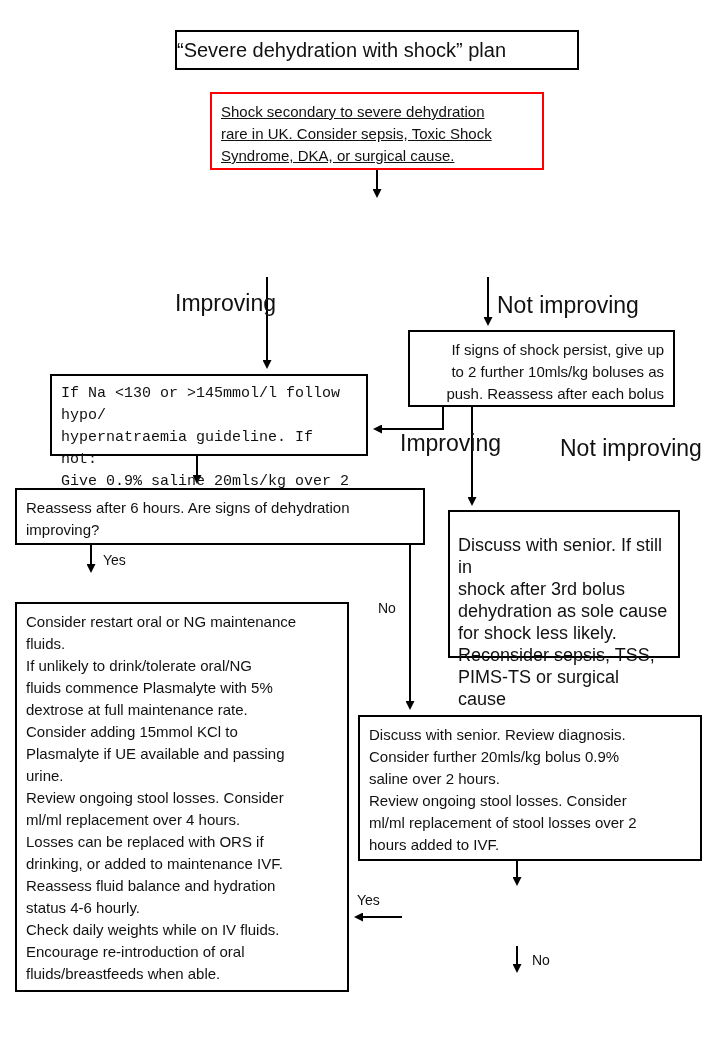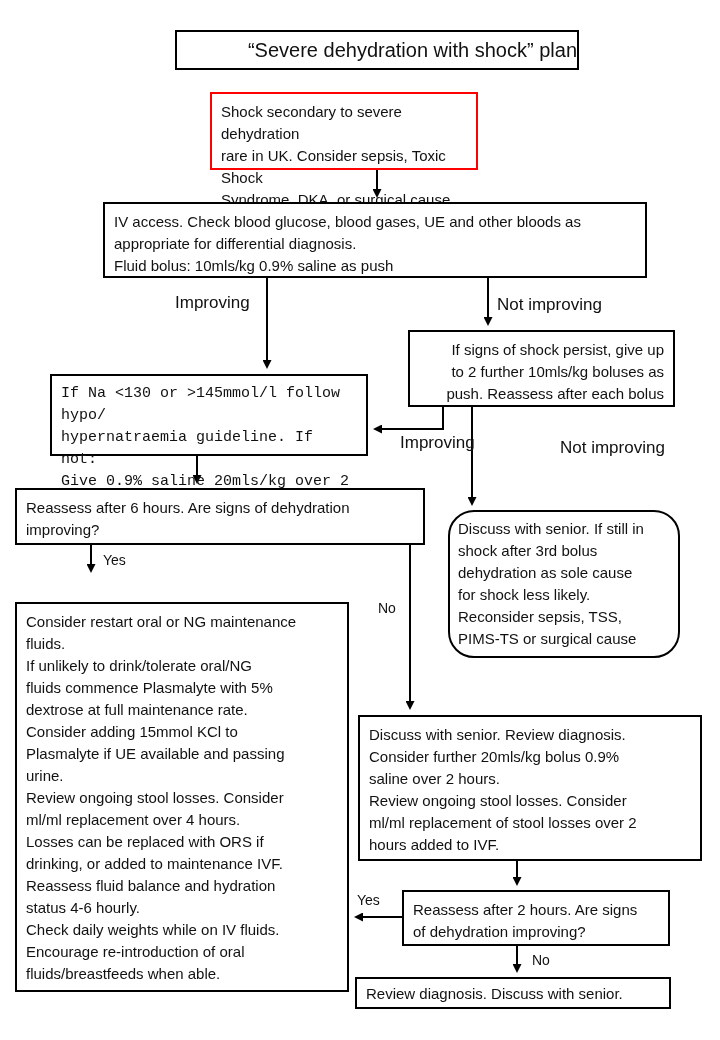--- a/index.html
+++ b/index.html
@@ -7,27 +7,27 @@
     position:relative;width:720px;height:1040px;background:#ffffff;
     font-family:"Liberation Sans", sans-serif;color:#111111;overflow:hidden;
   }
   #connectors{position:absolute;left:0;top:0;width:720px;height:1040px;z-index:0;}
   .node{
     position:absolute;box-sizing:border-box;background:#ffffff;
     border:2px solid #000000;font-size:15px;line-height:22px;
     padding:7px 9px;white-space:pre-line;z-index:1;
   }
   .node.title{
-    font-size:20px;line-height:36px;text-align:right;padding:0;
+    font-size:20px;line-height:36px;text-align:left;padding:0;
     white-space:nowrap;
   }
   .node.warning{border-color:#ff0000;}
-  .node.small{font-size:15px;padding:6px 8px;border-radius:26px;}
+  .node.small{font-size:18px;padding:22px 8px;}
   .edge-label{
-    position:absolute;font-size:17px;line-height:20px;color:#111111;
+    position:absolute;font-size:23px;line-height:20px;color:#111111;
     white-space:nowrap;z-index:2;background:transparent;
   }
   .edge-label.big{font-size:14px;}
 </style>
 </head>
 <body>
 
 <div id="canvas">
 
   <svg id="connectors" viewBox="0 0 720 1040" xmlns="http://www.w3.org/2000/svg">
@@ -44,27 +44,24 @@
     <path d="M197,455 L197,482" stroke="#000" stroke-width="2" fill="none" marker-end="url(#arrow)"></path>
     <path d="M91,545 L91,571" stroke="#000" stroke-width="2" fill="none" marker-end="url(#arrow)"></path>
     <path d="M410,545 L410,708" stroke="#000" stroke-width="2" fill="none" marker-end="url(#arrow)"></path>
     <path d="M517,861 L517,884" stroke="#000" stroke-width="2" fill="none" marker-end="url(#arrow)"></path>
     <path d="M402,917 L356,917" stroke="#000" stroke-width="2" fill="none" marker-end="url(#arrow)"></path>
     <path d="M517,946 L517,971" stroke="#000" stroke-width="2" fill="none" marker-end="url(#arrow)"></path>
   </svg>
 
   <div class="node title" style="left:175px;top:30px;width:404px;height:40px;">“Severe dehydration with shock” plan</div>
 
-  <div class="node warning" style="left:210px;top:92px;width:268px;height:78px;">Shock secondary to severe dehydration
+  <div class="node warning" style="left:210px;top:92px;width:334px;height:78px;text-decoration:underline;">Shock secondary to severe dehydration
 rare in UK. Consider sepsis, Toxic Shock
 Syndrome, DKA, or surgical cause.</div>
 
-  <div class="node" style="left:103px;top:202px;width:544px;height:76px;">IV access. Check blood glucose, blood gases, UE and other bloods as
-appropriate for differential diagnosis.
-Fluid bolus: 10mls/kg 0.9% saline as push</div>
 
   <div class="node" style="left:408px;top:330px;width:267px;height:77px;text-align:right;">If signs of shock persist, give up
 to 2 further 10mls/kg boluses as
 push. Reassess after each bolus</div>
 
   <div class="node" style="left:50px;top:374px;width:318px;height:82px;font-family:Liberation Mono, monospace;">If Na &lt;130 or &gt;145mmol/l follow hypo/
 hypernatraemia guideline. If not:
 Give 0.9% saline 20mls/kg over 2 hours</div>
 
   <div class="node" style="left:15px;top:488px;width:410px;height:57px;">Reassess after 6 hours. Are signs of dehydration
@@ -95,24 +92,21 @@
 Encourage re-introduction of oral
 fluids/breastfeeds when able.</div>
 
   <div class="node" style="left:358px;top:715px;width:344px;height:146px;">Discuss with senior. Review diagnosis.
 Consider further 20mls/kg bolus 0.9%
 saline over 2 hours.
 Review ongoing stool losses. Consider
 ml/ml replacement of stool losses over 2
 hours added to IVF.</div>
 
-  <div class="node" style="left:402px;top:890px;width:268px;height:56px;">Reassess after 2 hours. Are signs
-of dehydration improving?</div>
 
-  <div class="node" style="left:355px;top:977px;width:316px;height:32px;padding:4px 9px;">Review diagnosis. Discuss with senior.</div>
 
   <div class="edge-label" style="left:175px;top:293px;">Improving</div>
   <div class="edge-label" style="left:497px;top:295px;">Not improving</div>
   <div class="edge-label" style="left:400px;top:433px;">Improving</div>
   <div class="edge-label" style="left:560px;top:438px;">Not improving</div>
   <div class="edge-label big" style="left:103px;top:550px;">Yes</div>
   <div class="edge-label big" style="left:378px;top:598px;">No</div>
   <div class="edge-label big" style="left:357px;top:890px;">Yes</div>
   <div class="edge-label big" style="left:532px;top:950px;">No</div>
 

